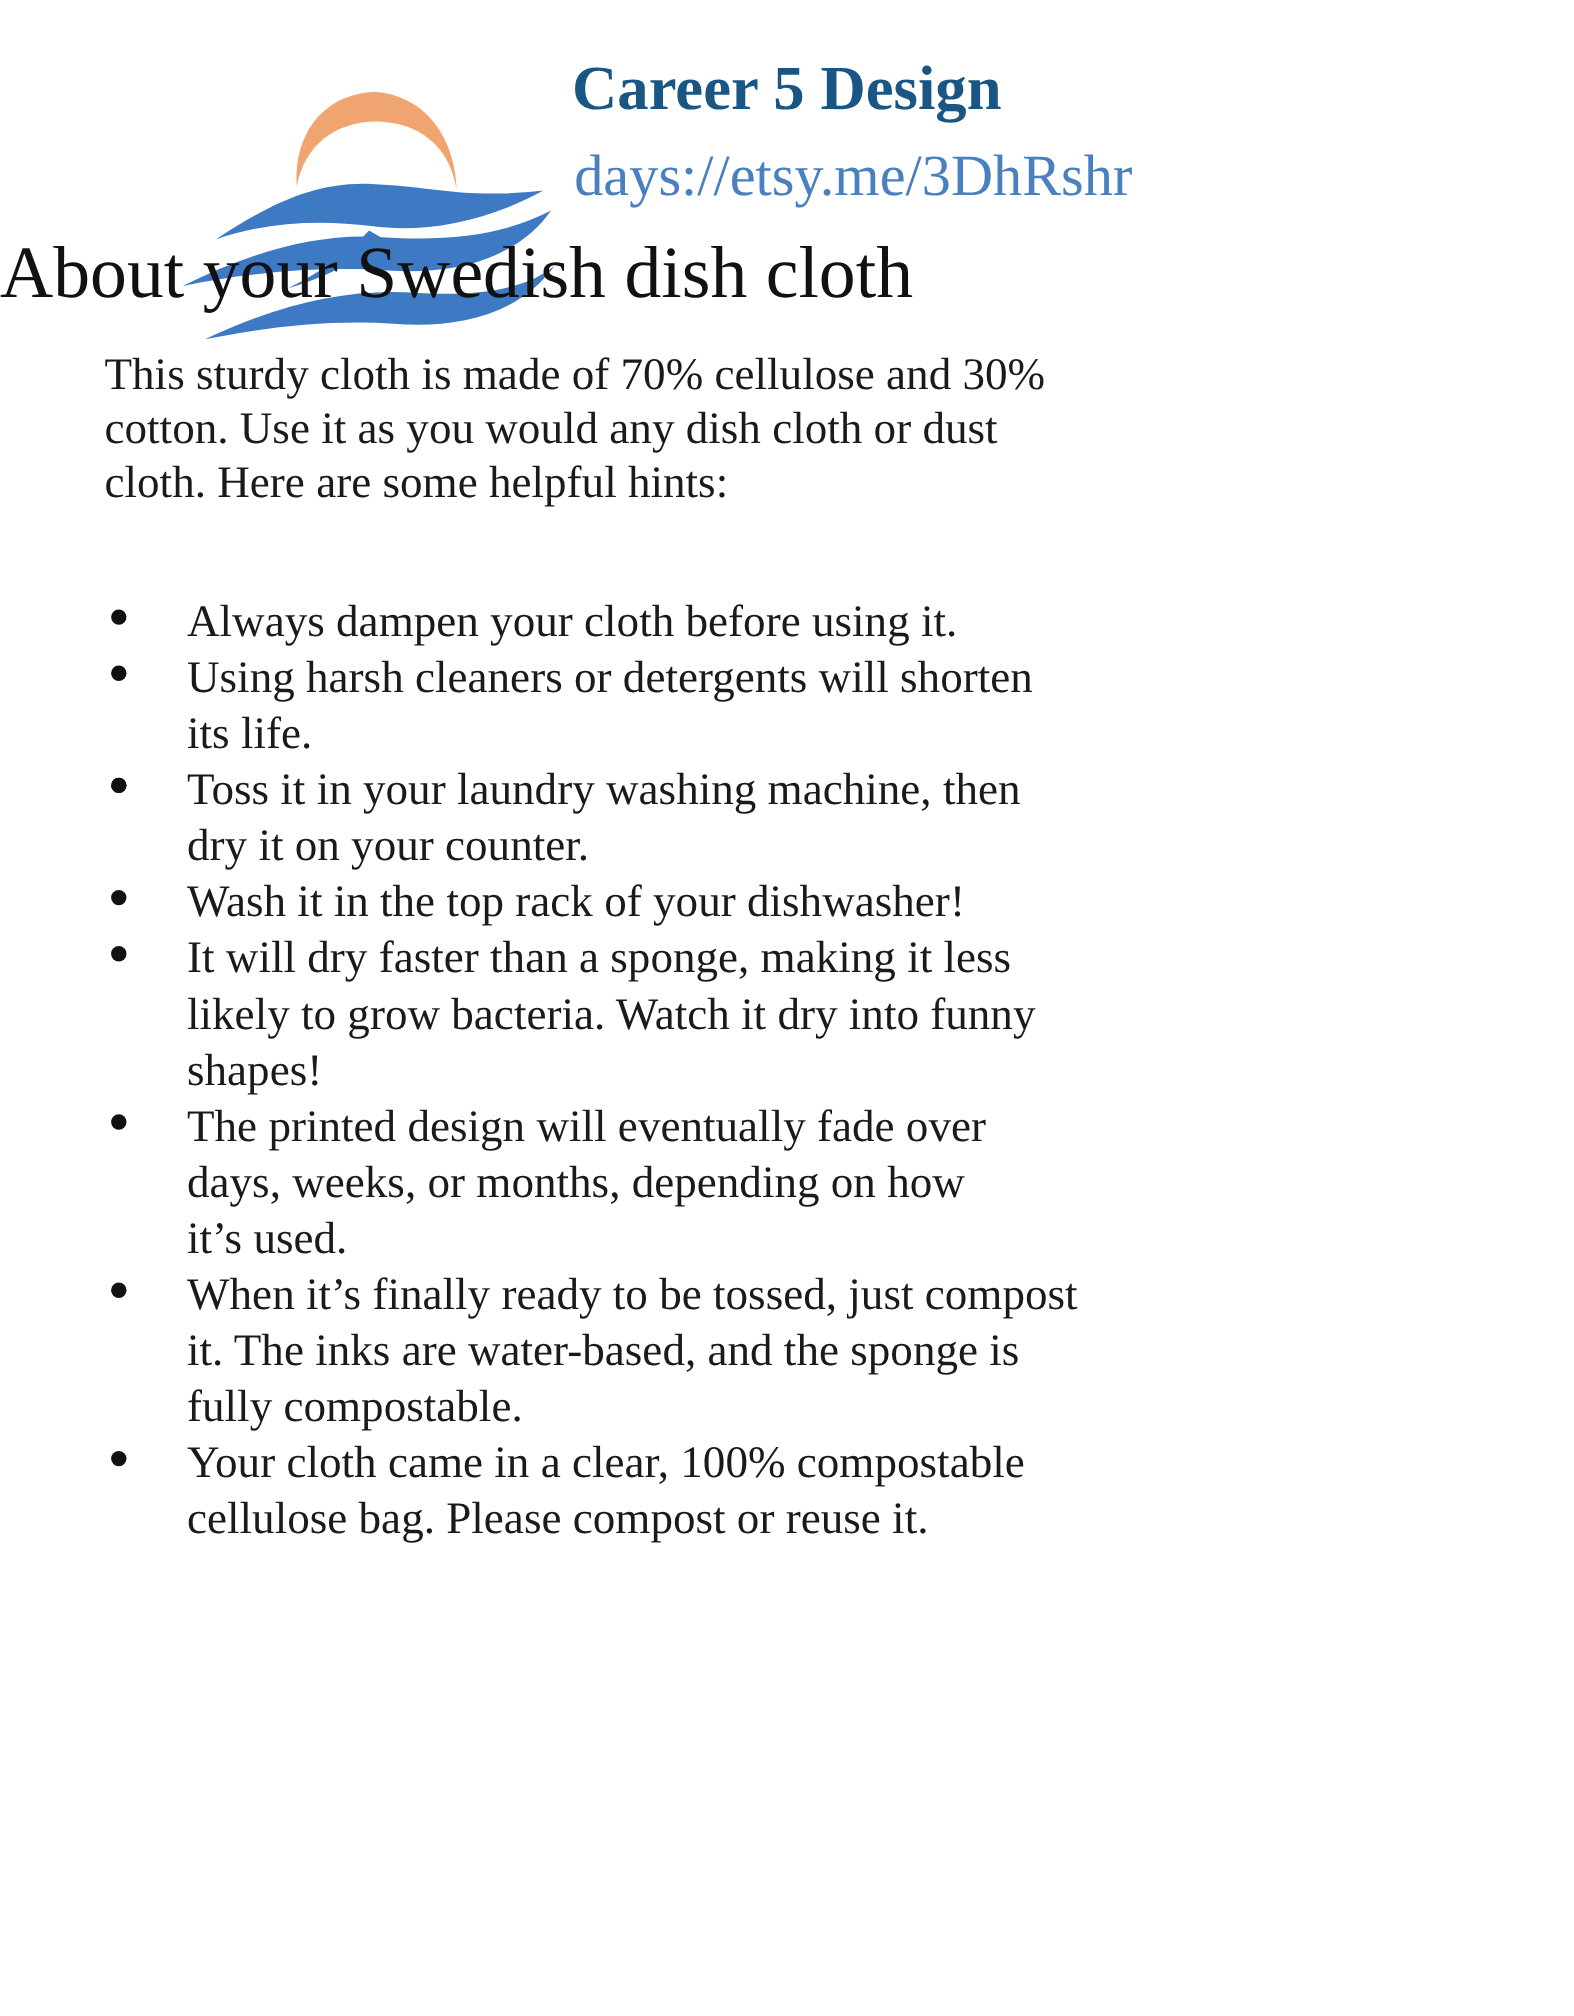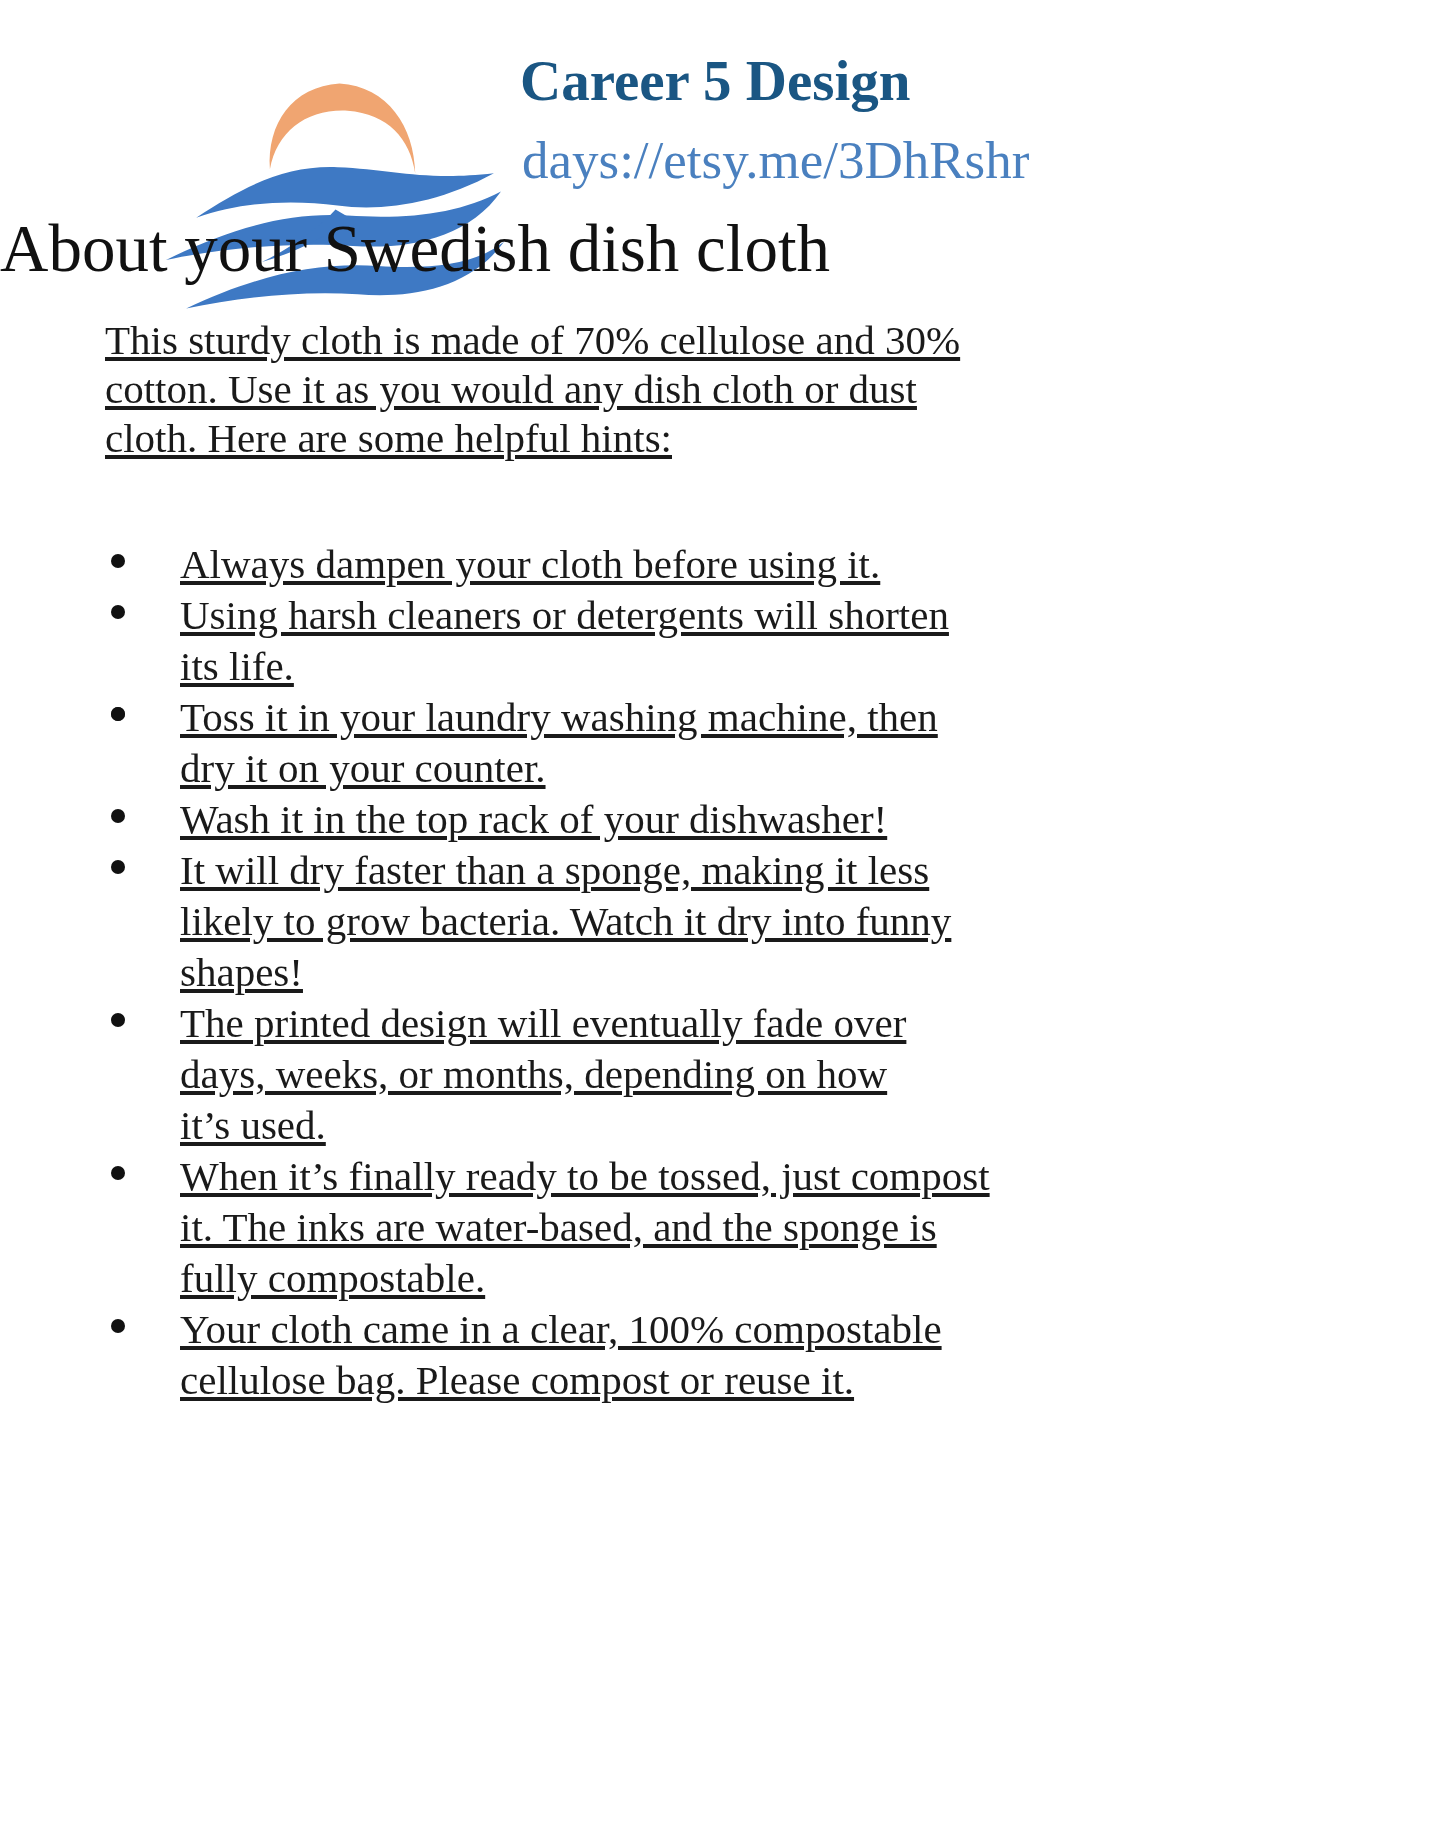--- a/index.html
+++ b/index.html
@@ -44,24 +44,23 @@
     width: 1431px;
     text-align: left;
     font-size: 67px;
     font-weight: normal;
     color: #111111;
     margin: 0;
     white-space: nowrap;
   }
   .content {
     position: absolute;
-    left: 105px;
+    left: 95px;
     top: 316px;
     width: 1000px;
-    text-decoration: underline;
   }
   .intro {
     margin: 0;
     font-size: 41px;
     line-height: 49px;
     white-space: pre-line;
   }
   .hints-list {
     list-style: none;
     margin: 76px 0 0 0;

